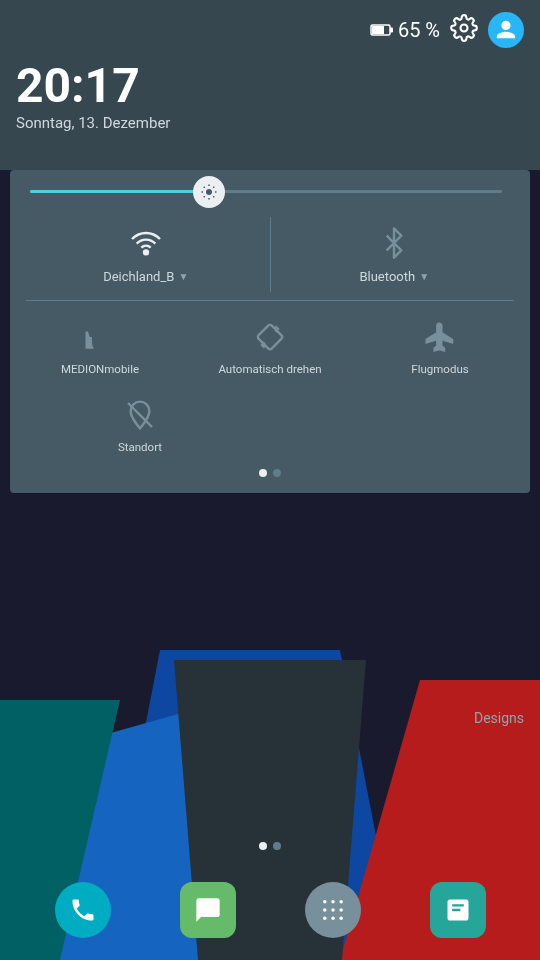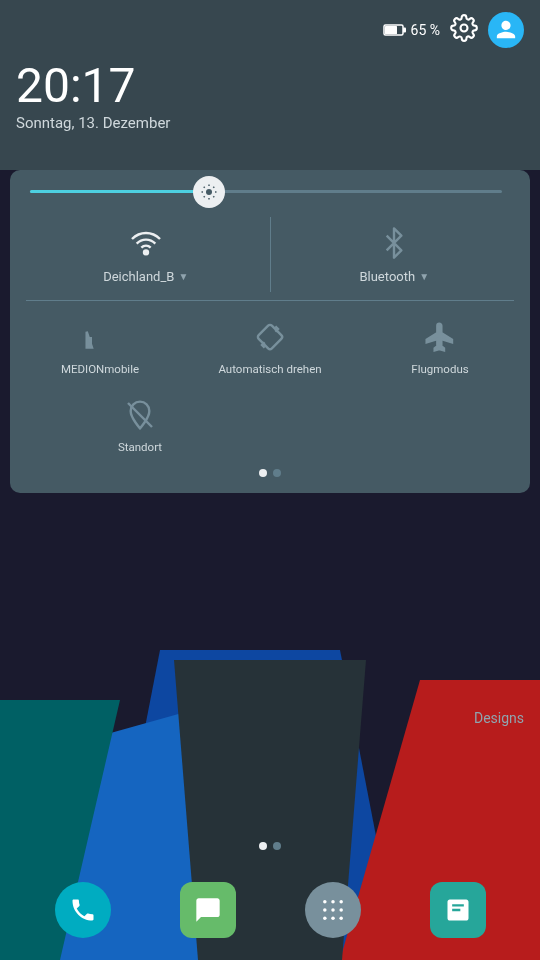--- a/index.html
+++ b/index.html
@@ -87,21 +87,21 @@
       gap: 4px;
     }
 
     .battery-svg {
       width: 24px;
       height: 14px;
     }
 
     .battery-pct {
       color: #ffffff;
-      font-size: 14px;
+      font-size: 20px;
     }
 
     .settings-icon {
       width: 28px;
       height: 28px;
       color: #ffffff;
     }
 
     .avatar-icon {
       width: 36px;
@@ -111,39 +111,39 @@
       display: flex;
       align-items: center;
       justify-content: center;
       color: white;
       font-size: 18px;
     }
 
     .time-display {
       color: #ffffff;
       font-size: 48px;
-      font-weight: 400;
+      font-weight: 700;
       line-height: 1;
       margin-top: 6px;
     }
 
     .date-display {
       color: #cfd8dc;
       font-size: 15px;
       margin-top: 4px;
     }
 
     
     .quick-settings {
       position: absolute;
       top: 170px;
       left: 10px;
       right: 10px;
       background: #455a64;
-      border-radius: 10px;
+      border-radius: 4px;
       z-index: 10;
       padding: 20px 16px 16px;
     }
 
     
     .brightness-row {
       display: flex;
       align-items: center;
       margin-bottom: 24px;
       padding: 0 4px;

